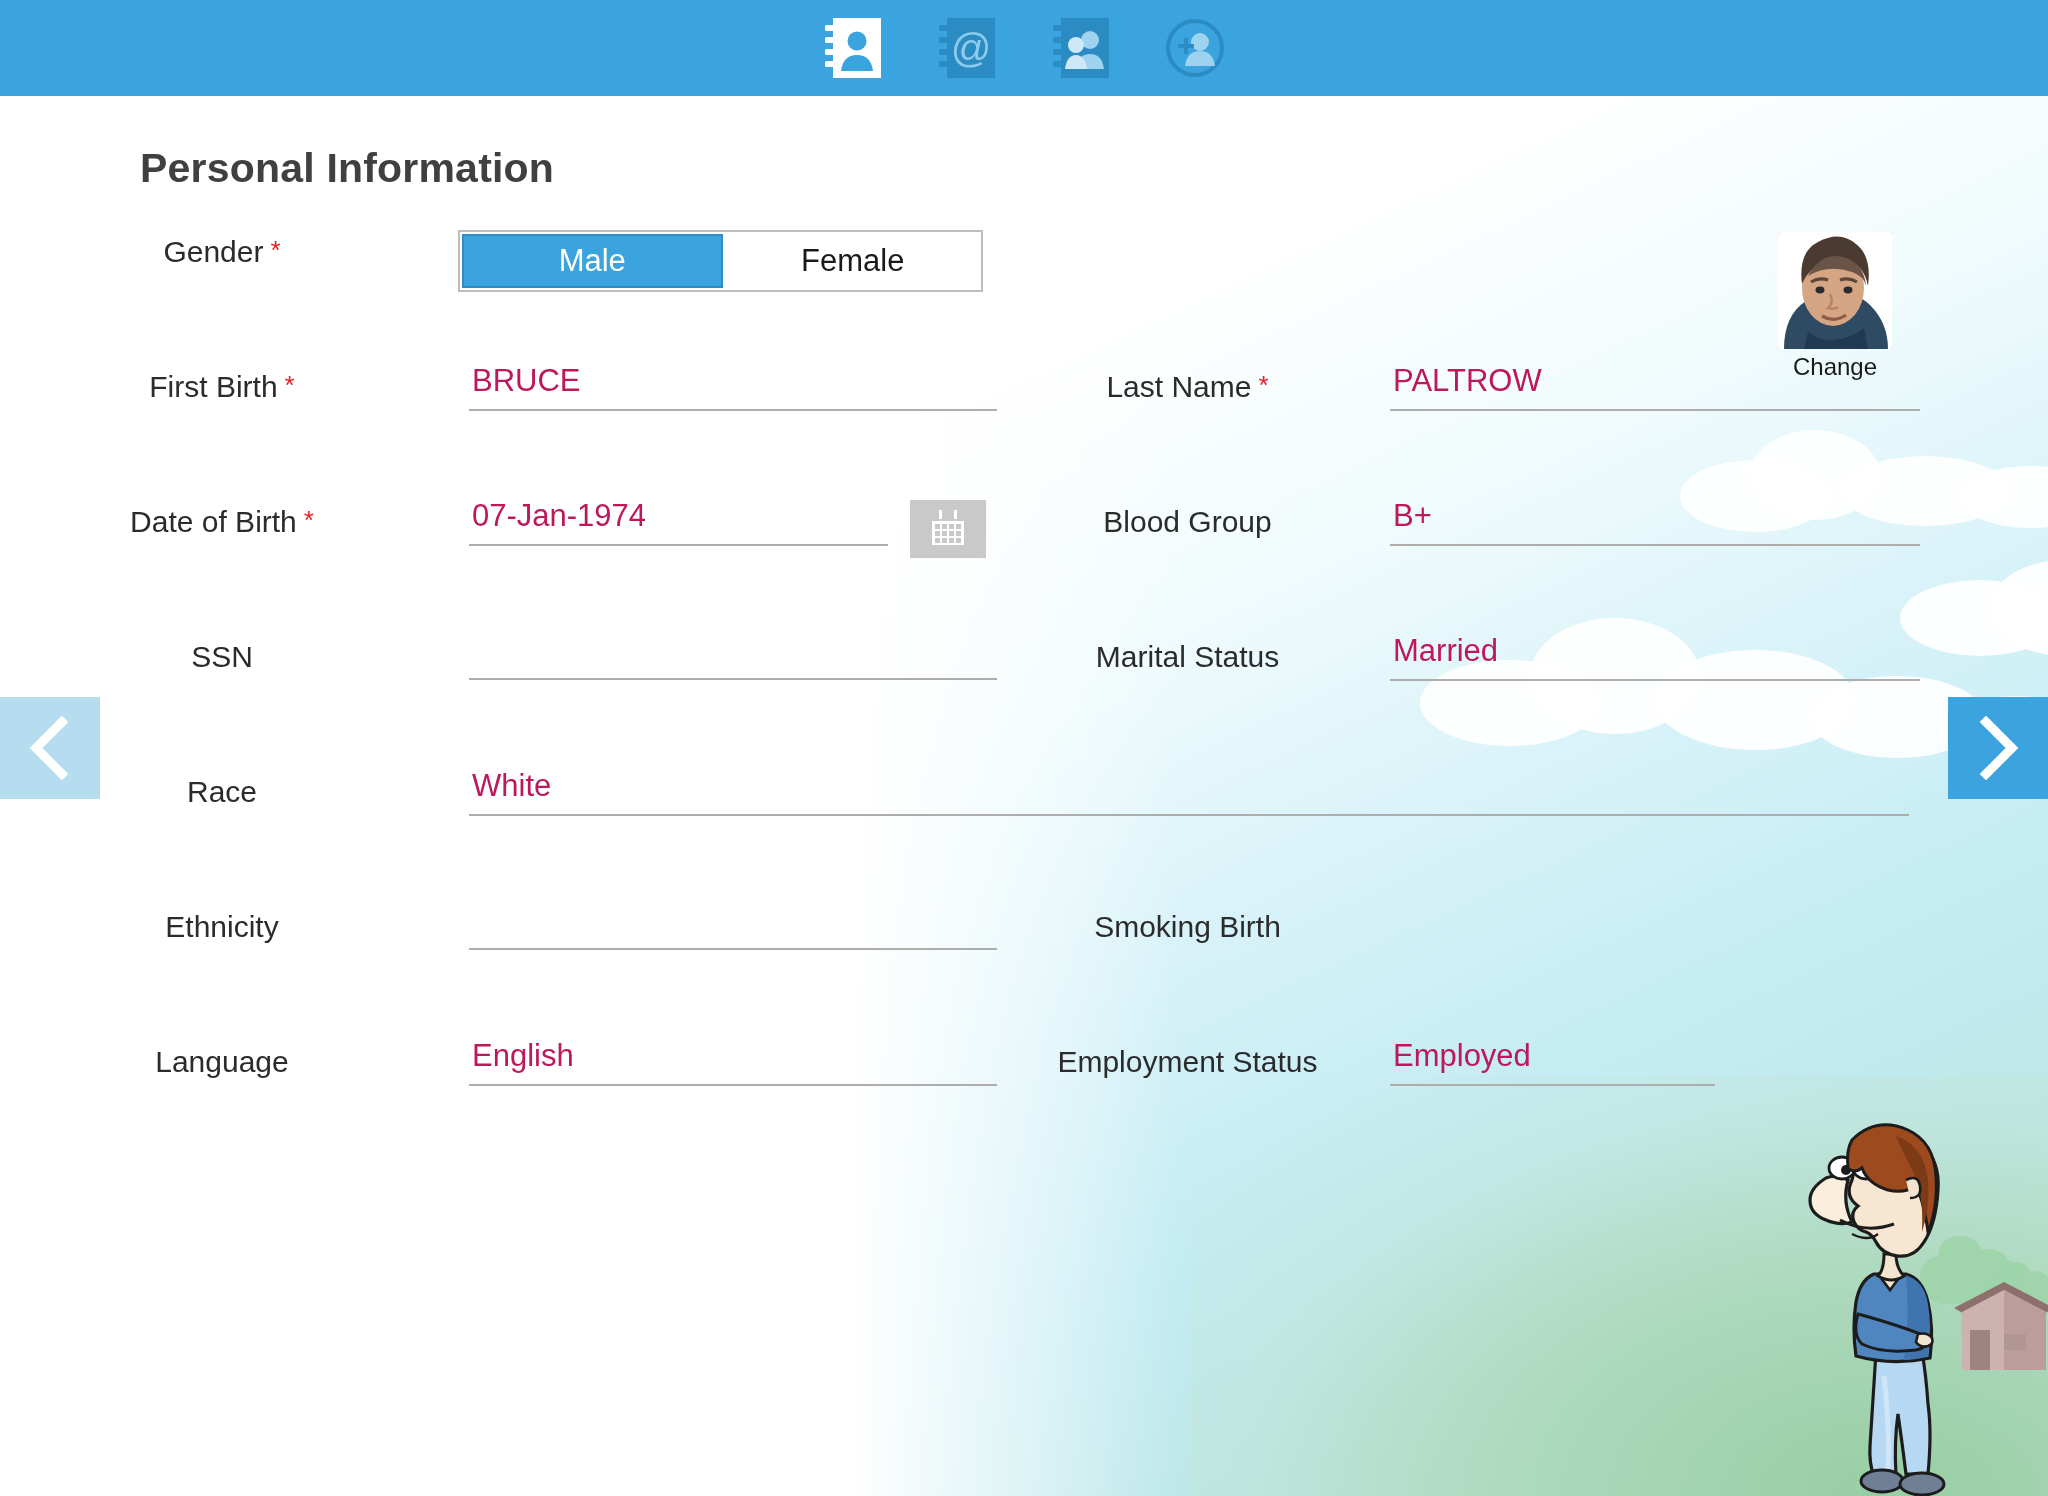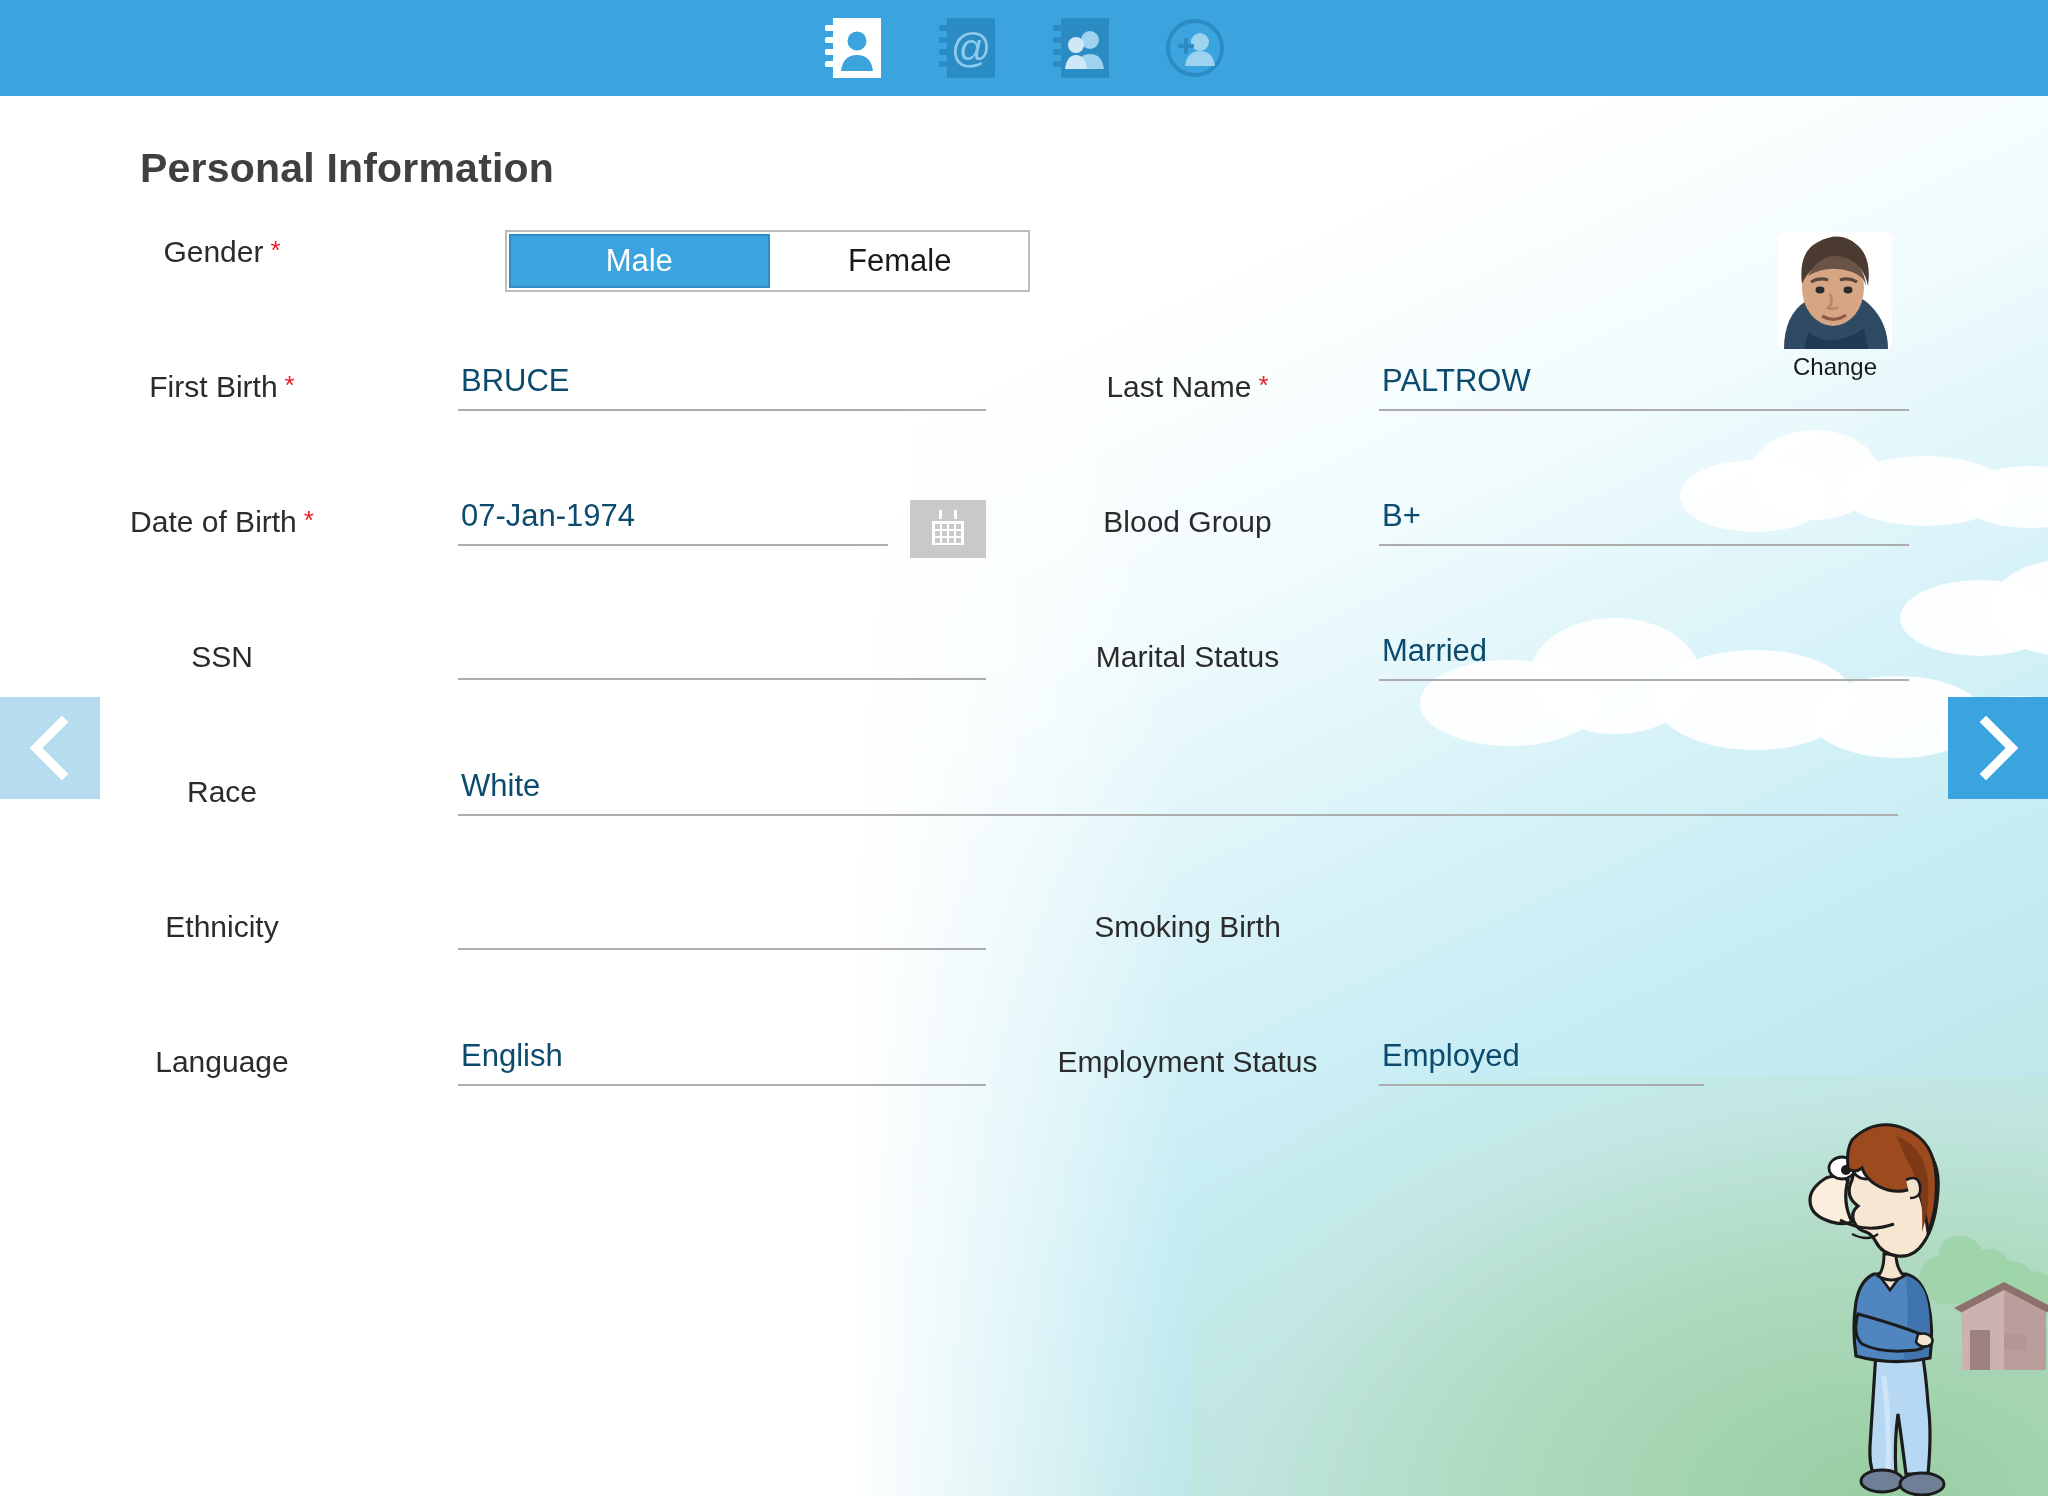--- a/index.html
+++ b/index.html
@@ -117,48 +117,48 @@
   .req { color: #ee1c25; font-size: 26px; margin-left: 7px; vertical-align: top; }
 
   .ctl { margin-left: 14px; position: relative; }
   .f-left  .ctl { width: 528px; }
   .f-right .ctl { width: 530px; }
   .f-wide  .ctl { width: 1440px; }
 
   .uinput {
     width: 100%;
     font-size: 31px;
-    color: #0c4a6e;
+    color: #be185d;
     line-height: 1;
     padding: 0 0 13px 3px;
     min-height: 45px;
     border-bottom: 2px solid #adadad;
     background: transparent;
     cursor: text;
+    margin-left: 11px;
   }
   .uinput.short { width: 432px; }
   .uinput.emp   { width: 325px; }
 
   .dob-wrap { display: flex; align-items: flex-start; }
   .cal-btn {
     margin-left: 22px;
     width: 76px; height: 58px;
     background: #c9c9c9;
     display: flex; align-items: center; justify-content: center;
     cursor: pointer;
     flex: 0 0 auto;
   }
 
   
   .toggle {
     display: flex;
     border: 2px solid #bdbdbd;
     width: 525px; height: 62px;
     background: #fff;
-    margin-left: 47px;
   }
   .toggle-opt {
     flex: 1;
     display: flex; align-items: center; justify-content: center;
     font-size: 31px; color: #1a1a1a;
     cursor: pointer;
   }
   .toggle-opt.sel {
     background: #3ba3dd; color: #ffffff;
     border: 2px solid #2f8dc4;

